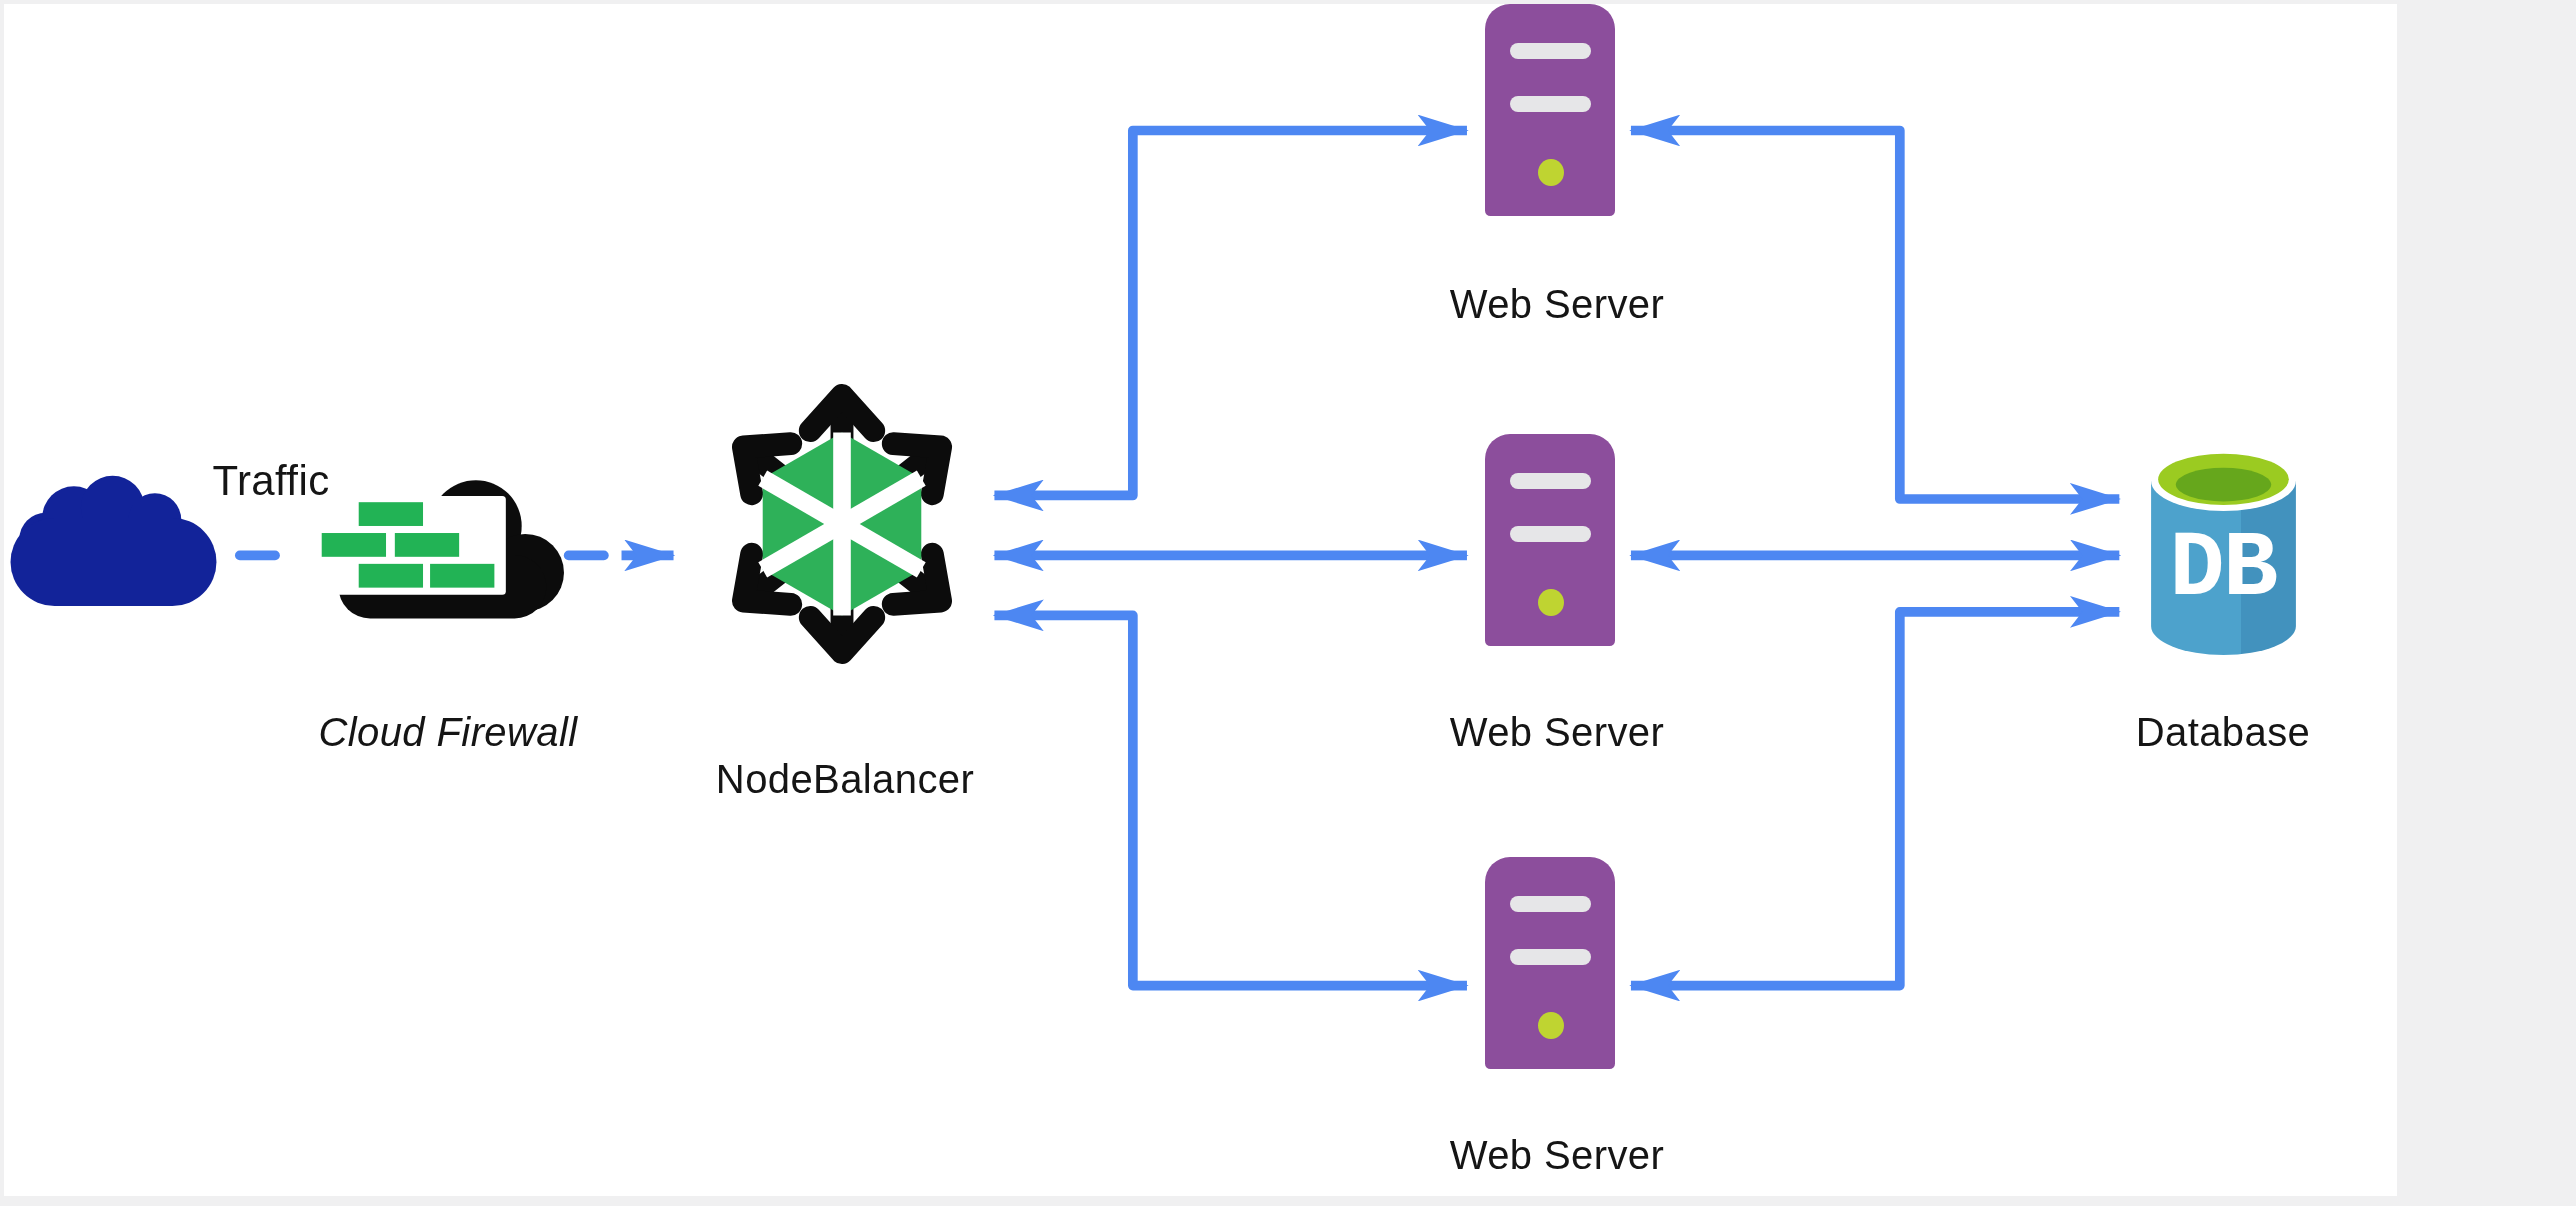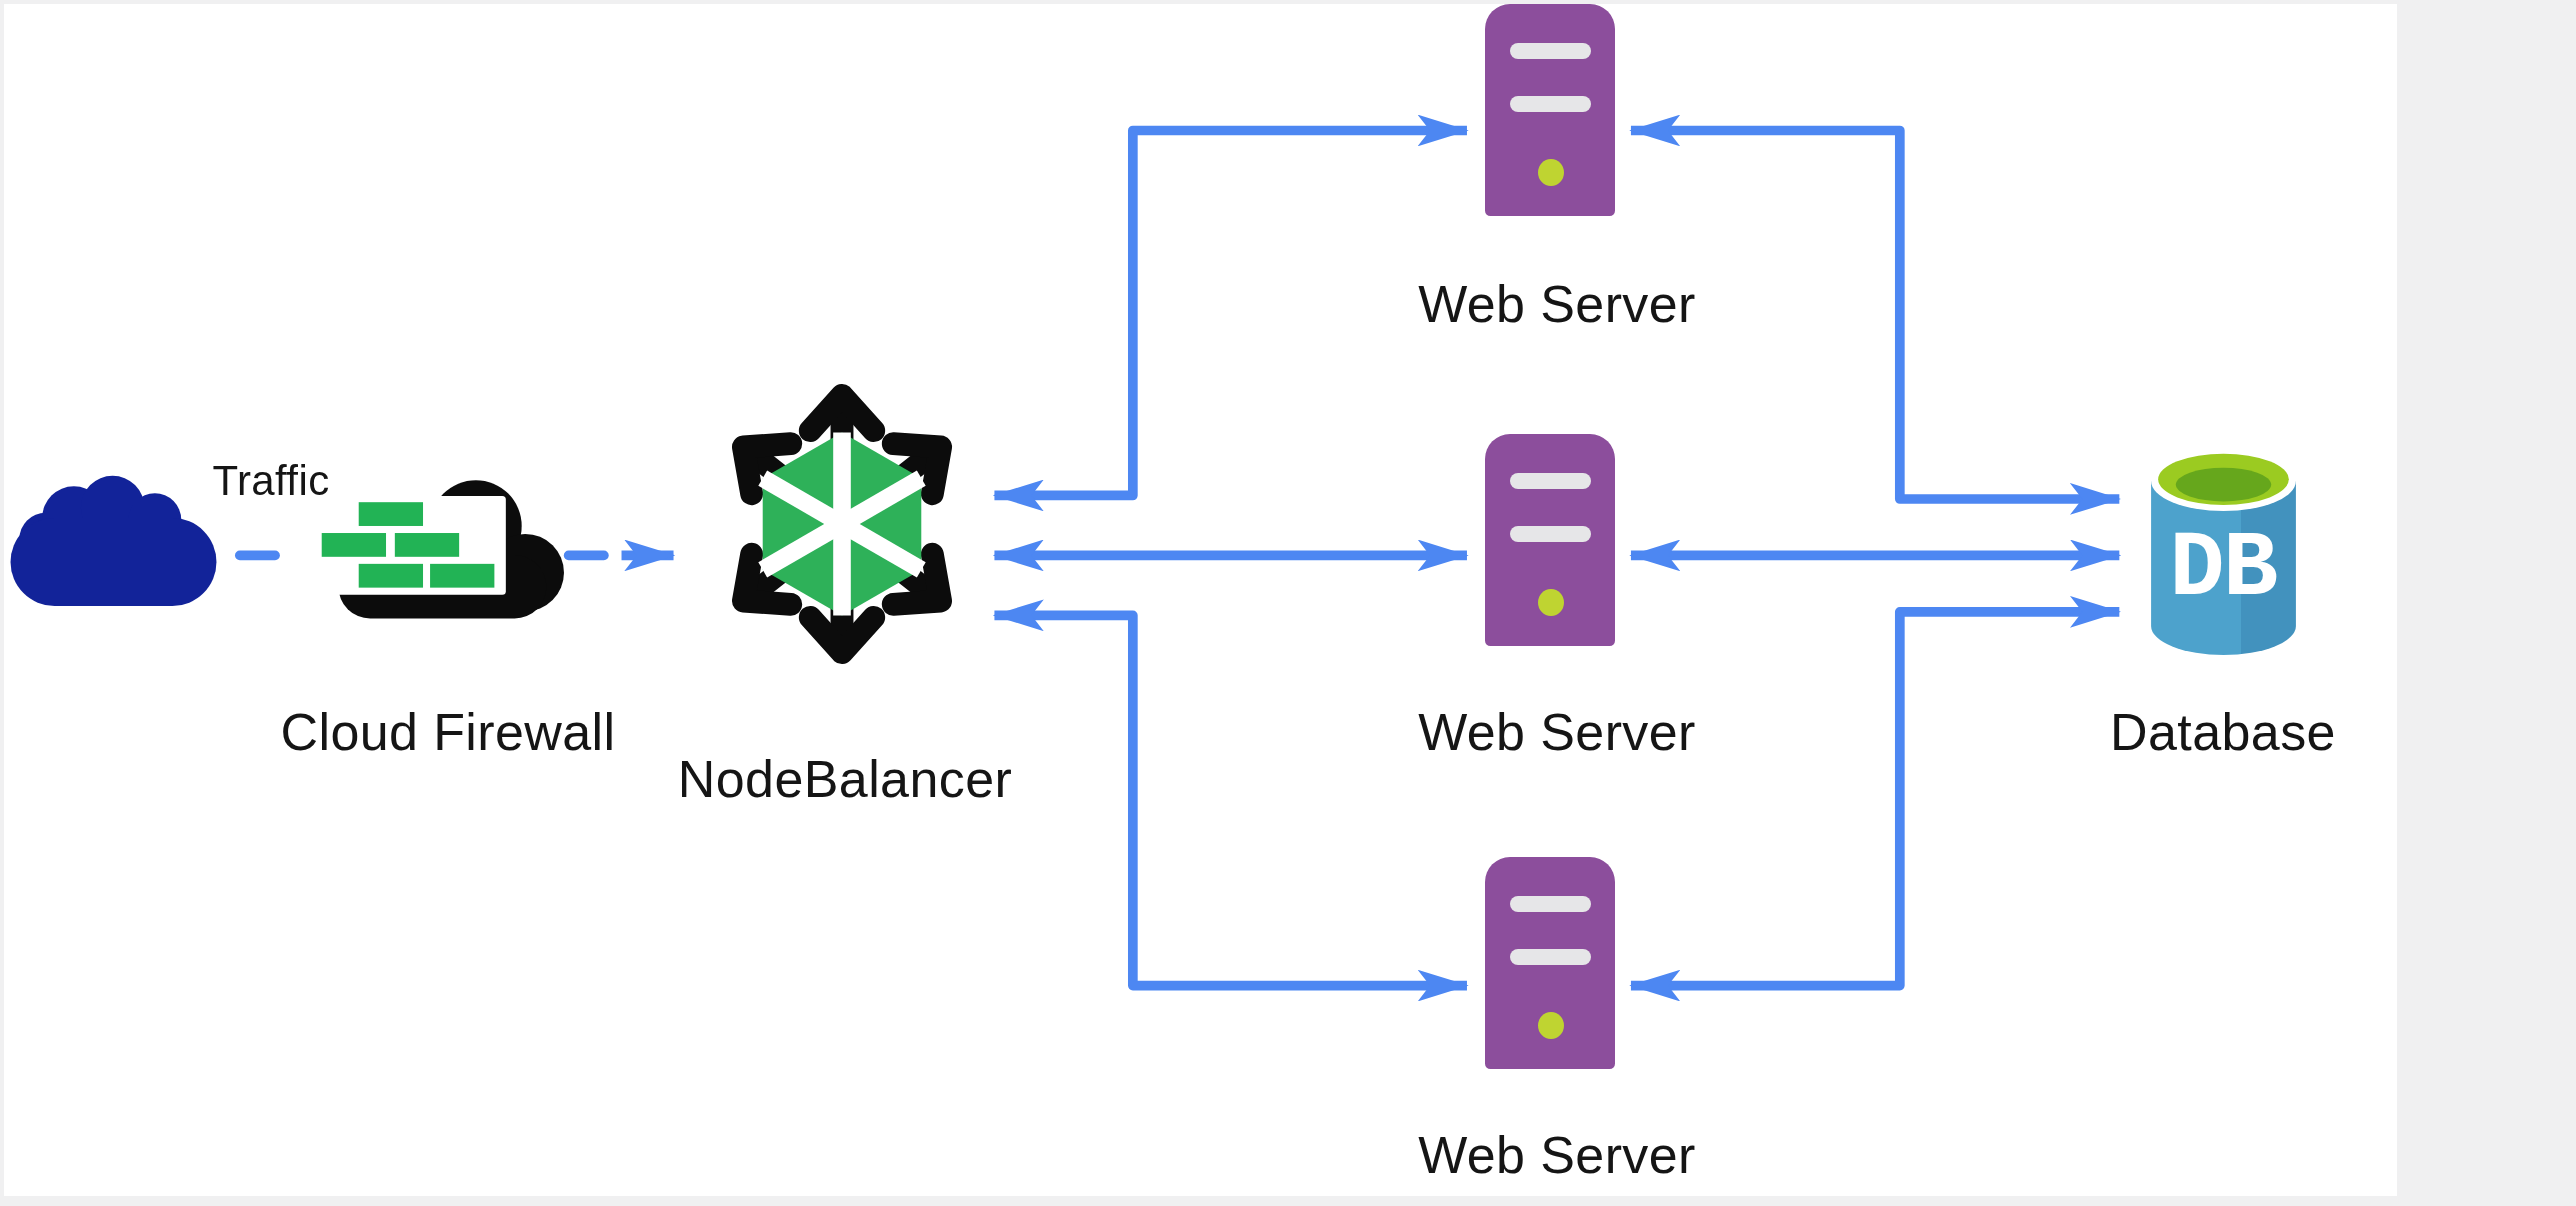--- a/index.html
+++ b/index.html
@@ -27,21 +27,21 @@
     left: 0; top: 0;
     width: 2576px; height: 1206px;
     pointer-events: none;
   }
   .node {
     position: absolute;
   }
   .node-label {
     position: absolute;
     transform: translate(-50%, -50%);
-    font-size: 52px;
+    font-size: 40px;
     color: #151515;
     white-space: nowrap;
     letter-spacing: 0.4px;
   }
   .traffic-label { font-size: 42px; }
   .server-icon {
     position: absolute;
     width: 130px; height: 212px;
     background: #8c4e9c;
     border-radius: 25px 25px 5.3px 5.3px;
@@ -122,21 +122,21 @@
       <rect x="3" y="12.5" width="108" height="56" rx="2" fill="#ffffff"></rect>
       <g fill="#22B355">
         <rect x="27.5" y="16" width="36.5" height="13.5"></rect>
         <rect x="6.5" y="33.5" width="36.5" height="13.5"></rect>
         <rect x="48" y="33.5" width="36.5" height="13.5"></rect>
         <rect x="27.5" y="51" width="36.5" height="13.5"></rect>
         <rect x="68" y="51" width="36.5" height="13.5"></rect>
       </g>
     </svg>
   </div>
-  <div class="node-label" style="left:448px; top:732px;">Cloud Firewall</div>
+  <div class="node-label" style="left:448px; top:732px;font-style:italic;">Cloud Firewall</div>
 
   <div class="node" style="left:694px; top:376px; width:296px; height:296px;">
     <svg viewBox="0 0 168 168" width="296" height="296">
 
       <g stroke="#0c0c0c" stroke-width="13" fill="none" stroke-linecap="round" stroke-linejoin="round">
         <g>
           <line x1="84" y1="47" x2="84" y2="22"></line>
           <path d="M66 31 L84 11 L102 31"></path>
         </g>
         <g transform="rotate(180 84 84)">

